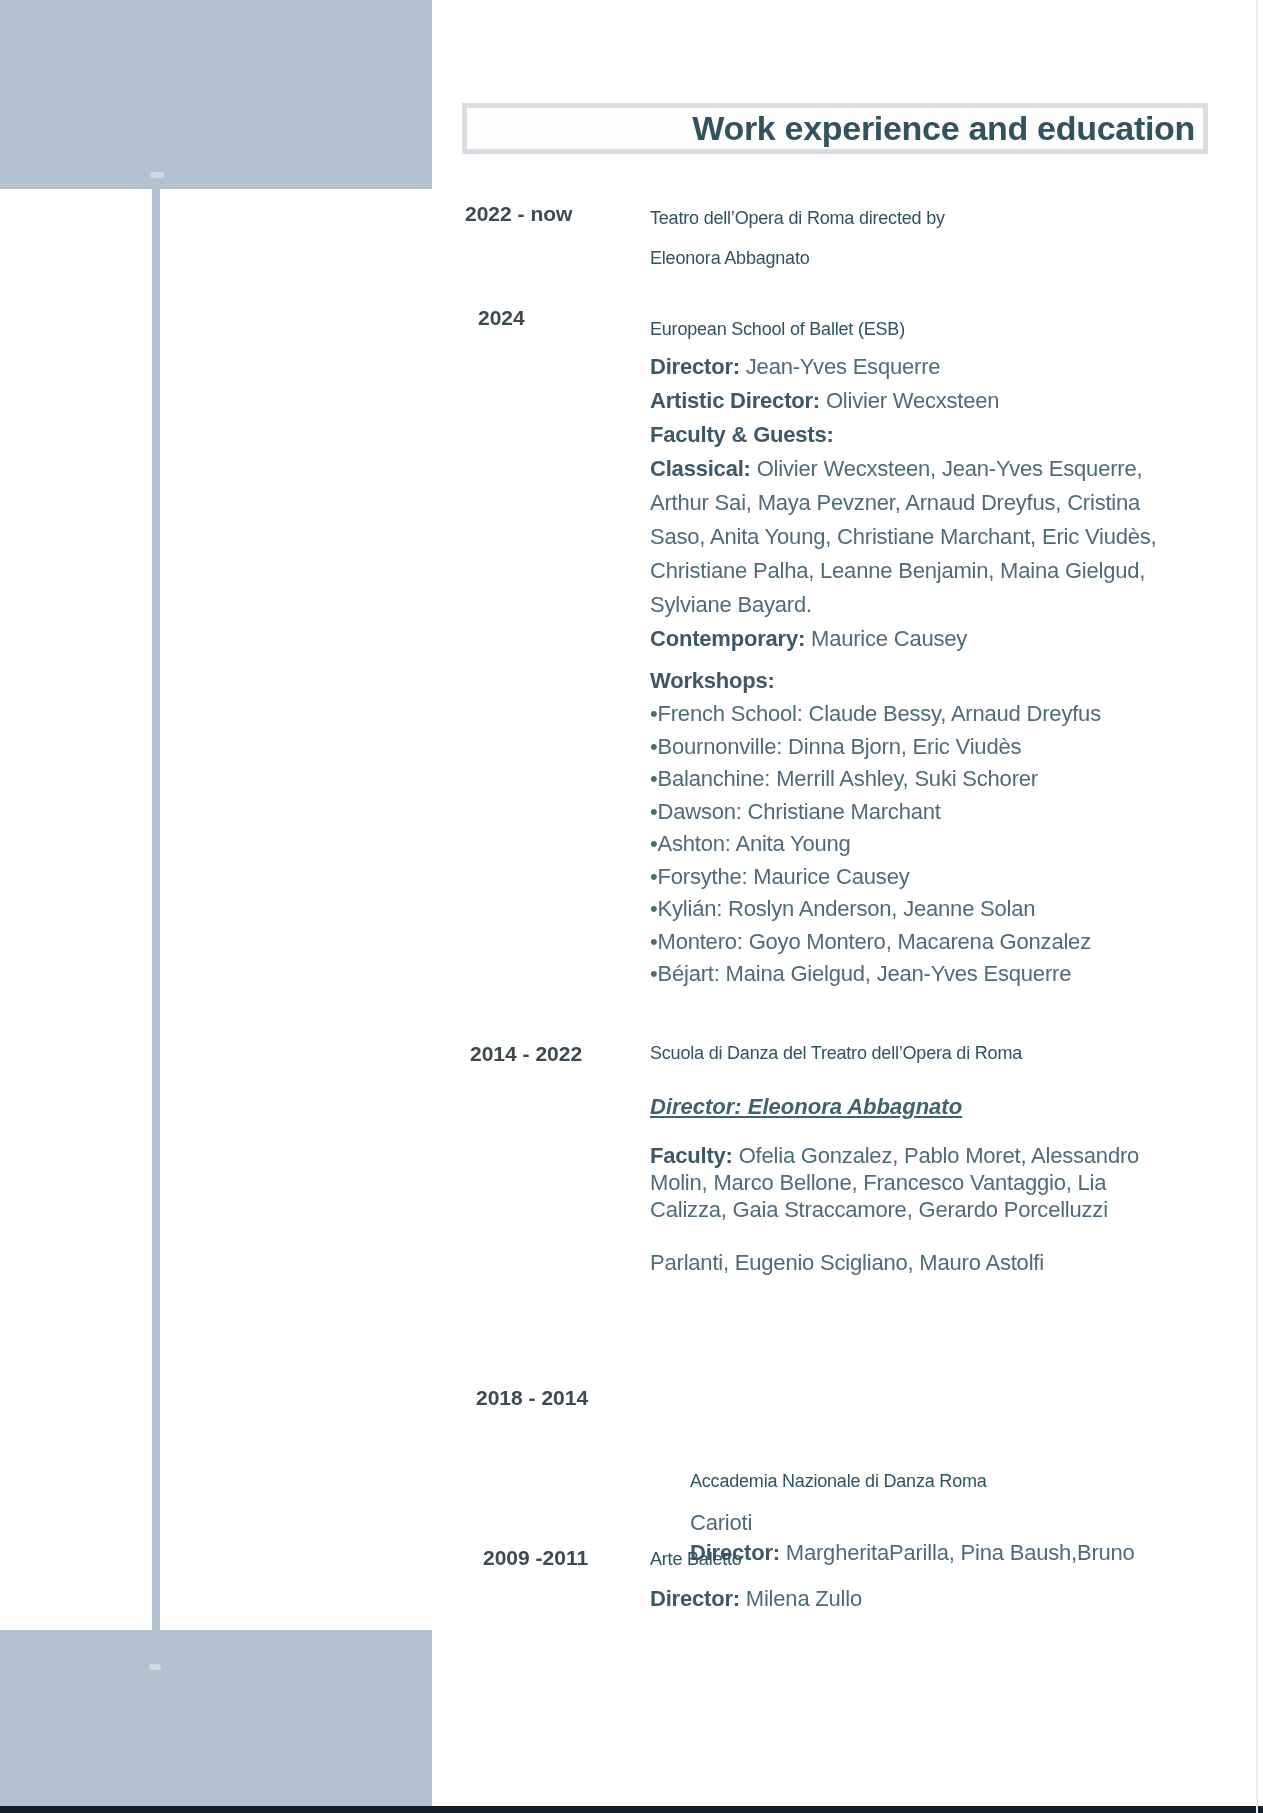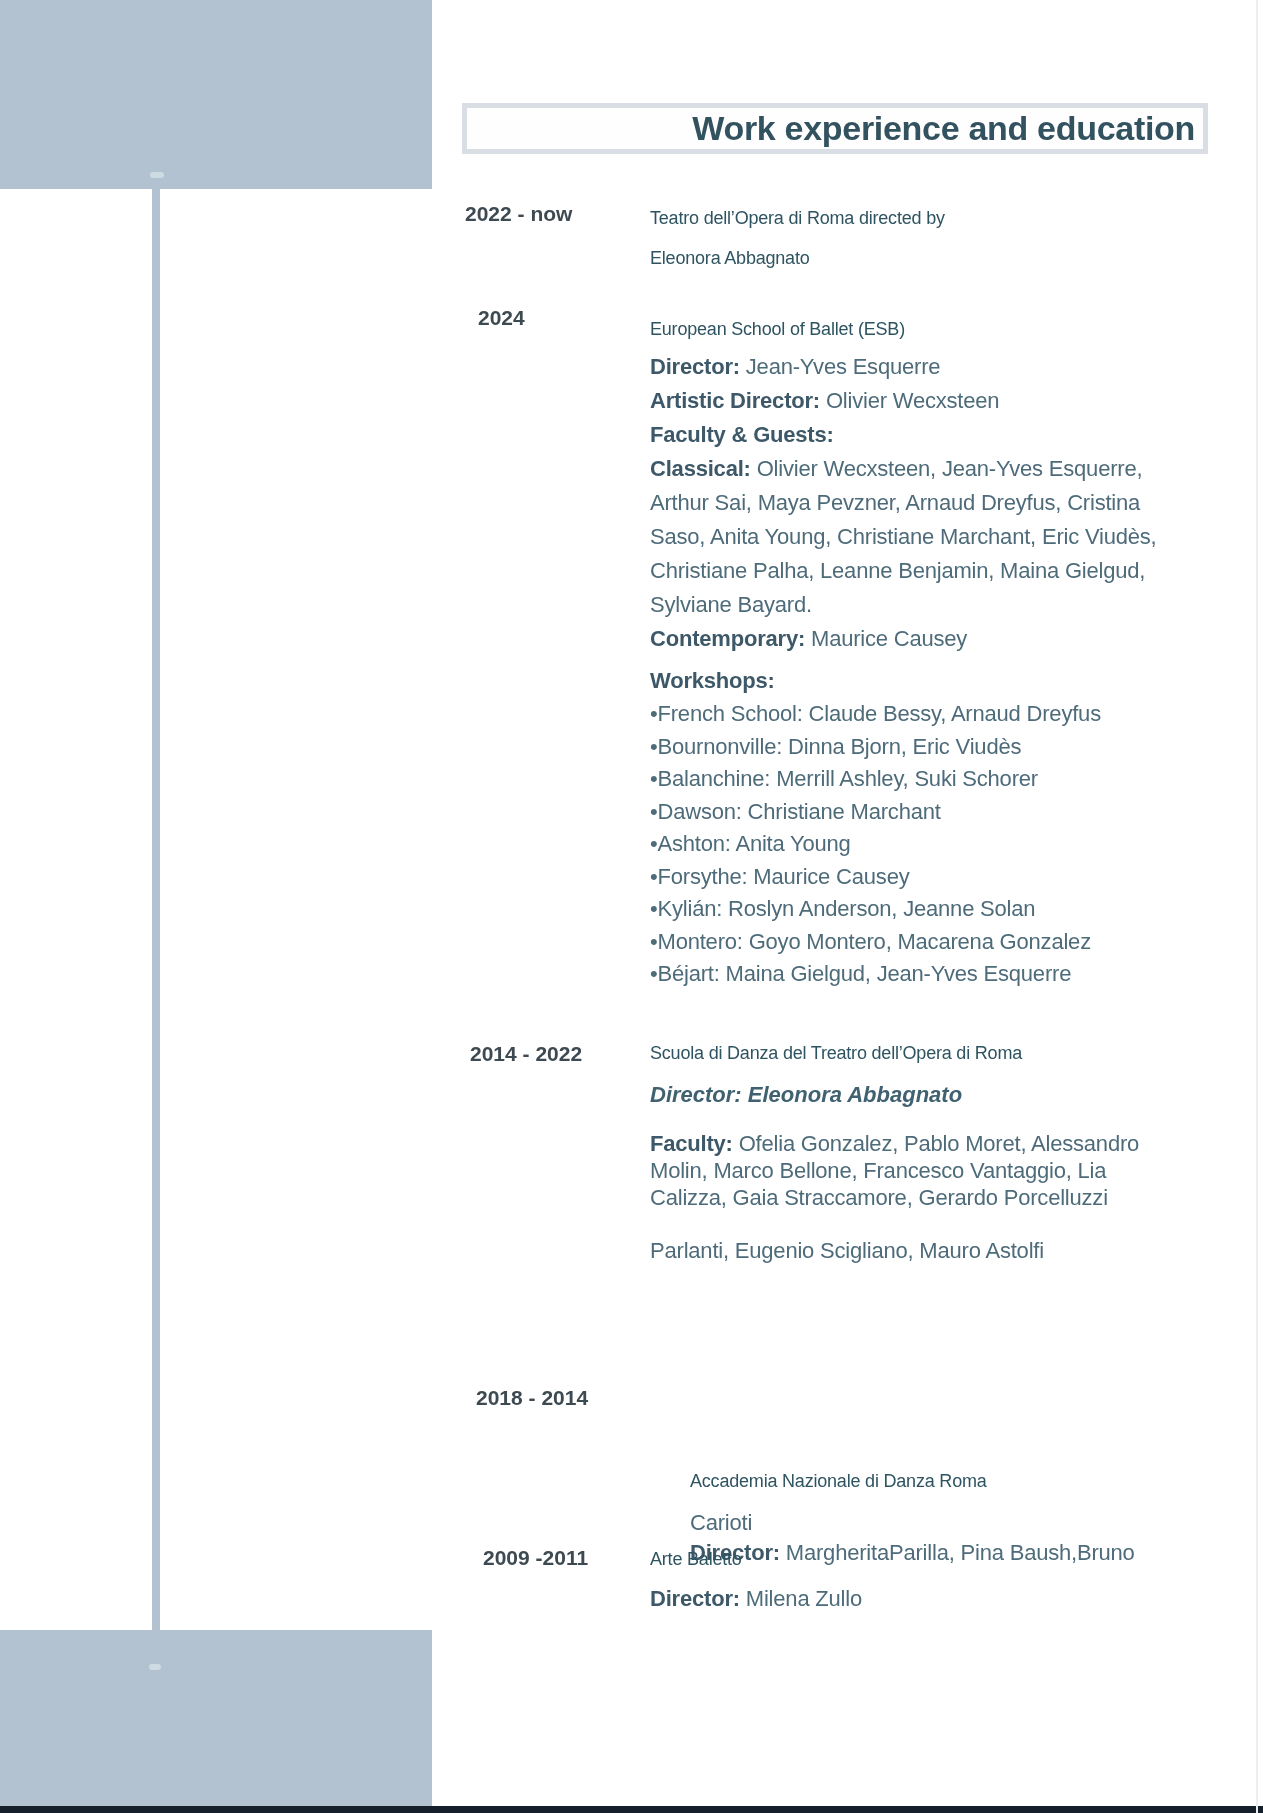--- a/index.html
+++ b/index.html
@@ -33,21 +33,21 @@
   .date{
     position:absolute;font-size:21px;font-weight:bold;color:#3e4a52;white-space:nowrap;
   }
   .content{position:absolute;left:650px;width:612px;white-space:nowrap;}
   .entry-title{font-size:18px;font-weight:normal;color:#2e5361;line-height:42px;letter-spacing:-0.2px;}
   .entry-title.two-line{line-height:40px;}
   .body-line{font-size:22px;line-height:34px;color:#4e6b7a;letter-spacing:-0.2px;}
   .body-line b{color:#3d5868;}
   .bullet{font-size:22px;line-height:32.5px;color:#4e6b7a;letter-spacing:-0.2px;}
   .ws-label{margin-top:8px;font-weight:bold;color:#3d5868;}
-  .italic-line{margin-top:4px;font-size:22px;line-height:34px;font-weight:bold;font-style:italic;color:#3f6170;}
+  .italic-line{margin-top:16px;font-size:22px;line-height:34px;font-weight:bold;font-style:italic;color:#3f6170;text-decoration:underline;}
   .para-tight{margin-top:18px;}
   .para-tight .body-line{line-height:27px;}
   .para-loose{margin-top:22px;}
   .para-loose .body-line{line-height:36px;}
   .para-mid{margin-top:6px;}
   .para-mid .body-line{line-height:30px;}
   .para-last{margin-top:4px;}
   .para-last .body-line{line-height:30px;}
 </style>
 </head>

